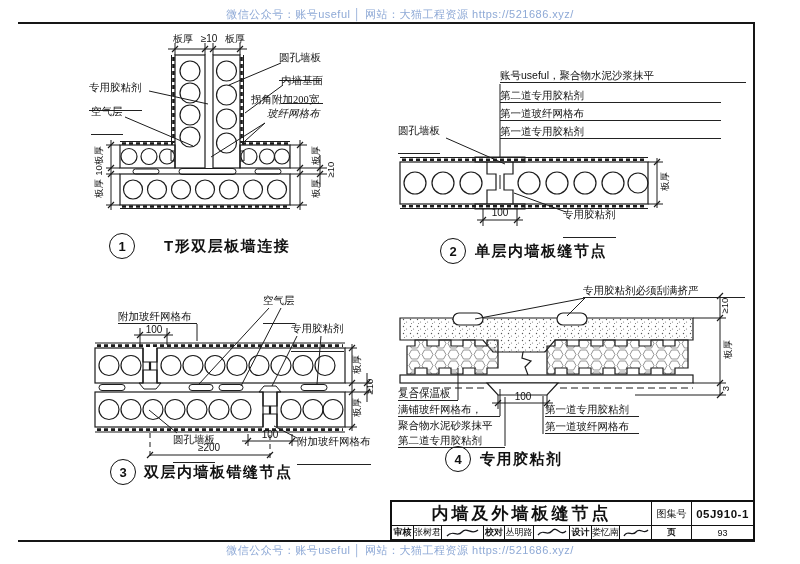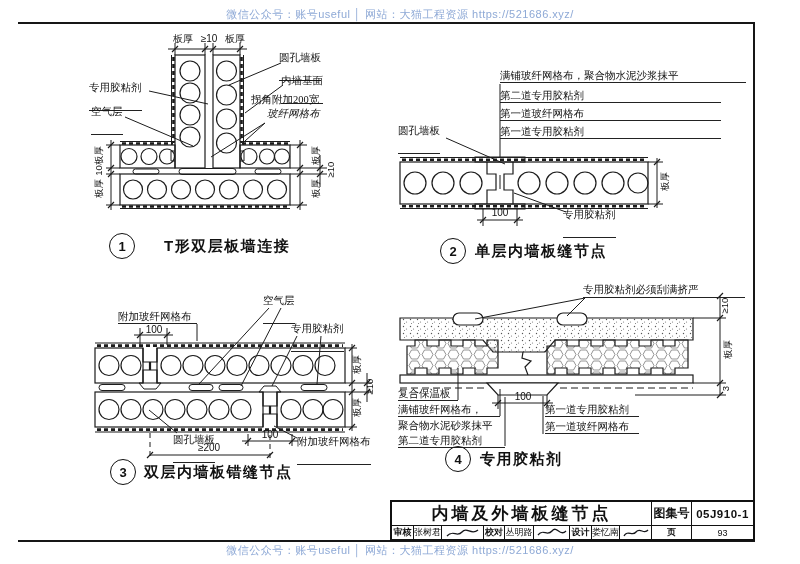--- a/index.html
+++ b/index.html
@@ -19,21 +19,21 @@
         display:flex;align-items:center;justify-content:center;font-weight:bold;font-size:13px;}
   .capt{position:absolute;font-weight:bold;font-size:15px;letter-spacing:1.5px;white-space:nowrap;}
   .tb{position:absolute;left:390px;top:500px;width:365px;height:41px;background:#fff;
       border:2px solid #111;box-sizing:border-box;display:flex;flex-direction:column;z-index:4;}
   .tb-r1{flex:1;display:flex;align-items:stretch;}
   .tb-r2{height:15px;border-top:1.5px solid #111;display:flex;align-items:stretch;font-size:9px;}
   .tbc{display:flex;align-items:center;justify-content:center;box-sizing:border-box;
        border-right:1.2px solid #111;overflow:hidden;white-space:nowrap;}
   .tbc:last-child{border-right:none;}
   .tb-title{width:260px;font-weight:bold;font-size:17px;letter-spacing:3px;}
-  .tb-al{width:40px;font-weight:bold;font-size:12px;}
+  .tb-al{width:40px;font-weight:normal;font-size:10px;}
   .tb-an{flex:1;font-weight:bold;font-size:11.5px;letter-spacing:0.5px;}
   .r2l{font-weight:bold;}
   .z1{z-index:1;} .z3{z-index:3;}
 </style>
 </head>
 <body>
 
 <div class="page">
 
   <div class="wm" style="top:7px;">微信公众号：账号useful │ 网站：大猫工程资源 https://521686.xyz/</div>
@@ -146,21 +146,21 @@
         <path stroke-width="1" d="M253,104 H268 M253,146 H268"></path>
         <line x1="262" y1="100" x2="262" y2="150" stroke-width="1"></line>
         <path d="M259,107 L265,101 M259,149 L265,143"></path>
         <path stroke-width="1" d="M88,151 V168 M122,151 V168"></path>
         <line x1="82" y1="162" x2="128" y2="162" stroke-width="1"></line>
         <path d="M85,165 L91,159 M119,165 L125,159"></path>
         <path stroke-width="1" d="M51,80 L110,106"></path>
         <path stroke-width="1" d="M171,154 L119,135"></path>
       </g>
     </svg>
-    <div class="lb" style="left:105px;top:11px;width:246px;border-bottom:1.2px solid #222;">满铺玻纤网格布，聚合物水泥沙浆抹平</div>
+    <div class="lb" style="left:105px;top:11px;width:246px;border-bottom:1.2px solid #222;">账号useful，聚合物水泥沙浆抹平</div>
     <div class="lb" style="left:105px;top:31px;width:221px;border-bottom:1.2px solid #222;">第二道专用胶粘剂</div>
     <div class="lb" style="left:105px;top:49px;width:221px;border-bottom:1.2px solid #222;">第一道玻纤网格布</div>
     <div class="lb" style="left:105px;top:67px;width:221px;border-bottom:1.2px solid #222;">第一道专用胶粘剂</div>
     <div class="lb ul" style="left:3px;top:66px;">圆孔墙板</div>
     <div class="dv" style="left:86px;top:149px;width:38px;">100</div>
     <div class="lb ul" style="left:168px;top:150px;">专用胶粘剂</div>
     <div class="vd" style="left:256px;top:118px;width:26px;">板厚</div>
     <div class="capc" style="left:45px;top:180px;">2</div>
     <div class="capt" style="left:80px;top:184px;">单层内墙板缝节点</div>
   </div>
@@ -270,21 +270,21 @@
         <path stroke-width="1" d="M298,35 H331 M298,100 H331 M240,112 H331"></path>
         <line x1="325" y1="13" x2="325" y2="112" stroke-width="1"></line>
         <path d="M322,16 L328,10 M322,38 L328,32 M322,103 L328,97 M322,115 L328,109"></path>
         <path stroke-width="1" d="M63,117 V85"></path>
         <path stroke-width="1" d="M105,133 V106"></path>
         <path stroke-width="1" d="M110,163 V114"></path>
         <path stroke-width="1" d="M148,151 V113"></path>
         <path stroke-width="1" d="M190,15 L80,36 M190,15 L172,33"></path>
       </g>
     </svg>
-    <div class="lb" style="left:188px;top:1px;width:162px;border-bottom:1.2px solid #222;font-family:Liberation Mono, monospace;">专用胶粘剂必须刮满挤严</div>
+    <div class="lb" style="left:188px;top:1px;width:162px;border-bottom:1.2px solid #222;">专用胶粘剂必须刮满挤严</div>
     <div class="vd" style="left:316px;top:17px;width:26px;">≥10</div>
     <div class="vd" style="left:319px;top:61px;width:26px;">板厚</div>
     <div class="vd" style="left:322px;top:100px;width:16px;">3</div>
     <div class="dv" style="left:106px;top:108px;width:44px;">100</div>
     <div class="lb" style="left:3px;top:104px;width:60px;border-bottom:1.2px solid #222;">复合保温板</div>
     <div class="lb" style="left:3px;top:120px;width:102px;border-bottom:1.2px solid #222;">满铺玻纤网格布，</div>
     <div class="lb" style="left:3px;top:136px;">聚合物水泥砂浆抹平</div>
     <div class="lb" style="left:3px;top:151px;width:107px;border-bottom:1.2px solid #222;">第二道专用胶粘剂</div>
     <div class="lb" style="left:150px;top:120px;width:94px;border-bottom:1.2px solid #222;">第一道专用胶粘剂</div>
     <div class="lb" style="left:150px;top:137px;width:94px;border-bottom:1.2px solid #222;">第一道玻纤网格布</div>

